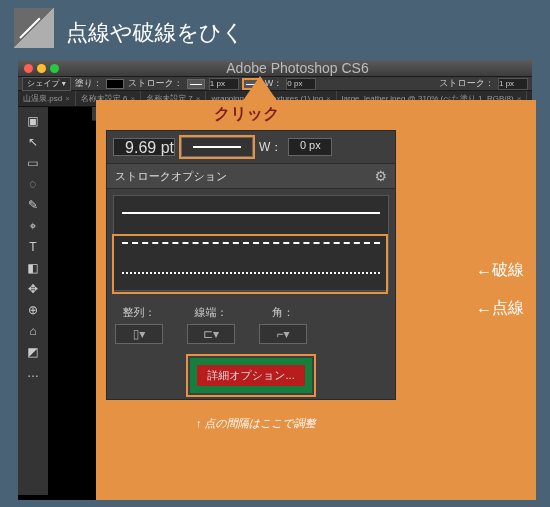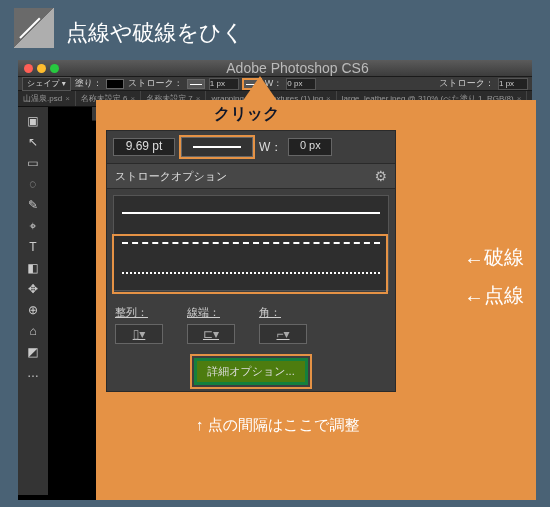--- a/index.html
+++ b/index.html
@@ -29,54 +29,54 @@
   .ps-tab .x { color: #777; }
 
   .ps-body { position: relative; height: calc(100% - 52px); display: flex; }
   .ps-tools { width: 30px; background: #343434; display: flex; flex-direction: column; align-items: center; padding-top: 4px; gap: 1px; }
   .tool { width: 20px; height: 20px; color: #ccc; font-size: 12px; display: flex; align-items: center; justify-content: center; }
   .canvas-area { flex: 1; background: #000; position: relative; }
   .canvas-white { position: absolute; left: 60px; top: 22px; width: 390px; height: 360px; background: #fff; }
 
   
   .overlay { position: absolute; left: 96px; top: 100px; width: 440px; height: 400px; background: #e59245; }
-  .ov-label-click { position: absolute; left: 118px; top: 4px; color: #0f172a; font-size: 16px; font-weight: 600; }
+  .ov-label-click { position: absolute; left: 118px; top: 4px; color: #7f1d1d; font-size: 16px; font-weight: 600; }
   .cone { position: absolute; left: 146px; top: -24px; width: 0; height: 0; border-left: 18px solid transparent; border-right: 18px solid transparent; border-bottom: 26px solid #e59245; }
 
   .panel { position: absolute; left: 10px; top: 30px; width: 290px; background: #3e3e3e; border: 1px solid #2a2a2a; }
   .panel-row1 { display: flex; align-items: center; gap: 6px; padding: 6px; font-size: 11px; color: #ddd; }
-  .p-num { background: #222; border: 1px solid #666; width: 62px; height: 18px; color: #ddd; font-size: 12px; text-align: center; }
+  .p-num { background: #222; border: 1px solid #666; width: 62px; height: 18px; color: #ddd; font-size: 16px; text-align: right; }
   .p-style { display: flex; align-items: center; width: 72px; height: 20px; background: #333; border: 1px solid #666; justify-content: center; position: relative;}
   .p-style-line { width: 48px; height: 2px; background: #fff; }
   .hl { outline: 2px solid #e59245; }
   .p-w { color: #ddd; font-size: 12px; }
   .p-w-in { background: #222; border: 1px solid #666; width: 44px; height: 18px; color: #ddd; font-size: 11px; text-align: center; }
 
   .panel-hdr { display: flex; justify-content: space-between; align-items: center; padding: 4px 8px; background: #474747; color: #ddd; font-size: 11px; border-top: 1px solid #2a2a2a; border-bottom: 1px solid #2a2a2a;}
   .gear { color: #bbb; font-size: 14px; }
 
   .stroke-list { padding: 10px 8px; display: flex; flex-direction: column; gap: 16px; background: #2e2e2e; margin: 6px; border: 1px solid #555; }
   .stroke-sample { height: 14px; display: flex; align-items: center; justify-content: center;}
   .ss-solid { width: 100%; border-top: 2px solid #fff; }
   .ss-dash { width: 100%; border-top: 2px dashed #fff; }
   .ss-dot { width: 100%; border-top: 2px dotted #fff; }
   .group-hl { position: absolute; left: 16px; top: 134px; width: 276px; height: 60px; border: 2px solid #e59245; pointer-events: none;}
 
   .panel-opts { display: flex; padding: 8px; gap: 24px; color: #ccc; font-size: 11px;}
-  .panel-opts .col { display: flex; flex-direction: column; gap: 4px; align-items: flex-start; text-decoration: underline; }
+  .panel-opts .col { display: flex; flex-direction: column; gap: 4px; align-items: center; }
   .mini { width: 48px; height: 20px; background: #333; border: 1px solid #666; display: flex; align-items: center; justify-content: center; color: #aaa; font-size: 12px;}
 
   .panel-adv { text-align: center; padding: 6px; }
-  .adv-btn { display: inline-block; padding: 3px 10px; background: #4d7c0f; border: 3px solid #15803d; color: #ddd; font-size: 11px; }
+  .adv-btn { display: inline-block; padding: 3px 10px; background: #b91c1c; border: 7px solid #15803d; color: #ddd; font-size: 11px; }
   .adv-hl { outline: 2px solid #e59245; outline-offset: 2px; }
 
-  .side-label { position: absolute; color: #fff; font-size: 20px; right: 12px; }
+  .side-label { position: absolute; color: #fff; font-size: 16px; right: 12px; margin-top: 16px; }
   .sl1 { top: 144px; } .sl2 { top: 182px; }
 
-  .bottom-note { position: absolute; left: 100px; top: 316px; color: #fff; font-size: 15px; }
+  .bottom-note { position: absolute; left: 100px; top: 316px; color: #fff; font-size: 11px; font-style: italic; }
 
   .ruler-v { position: absolute; left: 30px; top: 0; bottom: 0; width: 14px; background: #3a3a3a; border-right: 1px solid #222;}
   .ruler-h { position: absolute; left: 44px; right: 0; top: 0; height: 14px; background: #3a3a3a; border-bottom: 1px solid #222;}
 </style>
 </head>
 <body>
 
 <div class="title-bar">
   <div class="title-icon"></div>
   <div class="title-text">点線や破線をひく</div>

